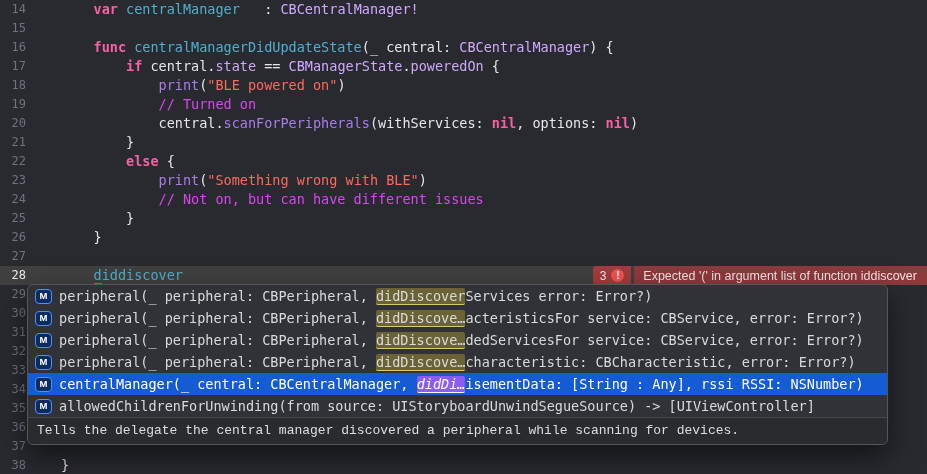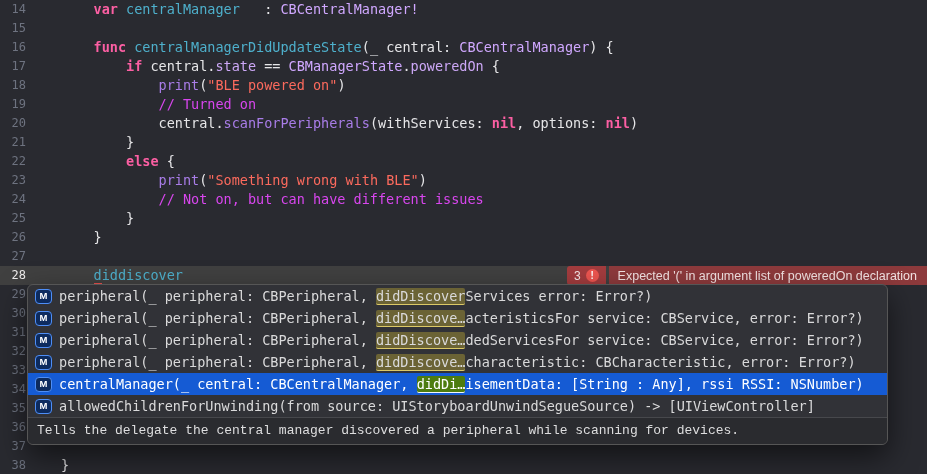--- a/index.html
+++ b/index.html
@@ -56,21 +56,21 @@
   .popup-row .m-ico{
     flex:0 0 17px;height:15px;border-radius:4px;background:#0d2b5e;
     border:1.5px solid #4e8ef7;box-sizing:border-box;color:#fff;
     font-family:"Liberation Sans",sans-serif;font-size:9.5px;font-weight:bold;
     display:flex;align-items:center;justify-content:center;line-height:12px;
   }
   .popup-row .match{
     background:#6b6335;border-bottom:1.5px solid #dcc967;border-radius:2px;
   }
   .popup-row.selected{background:#155bd4;color:#fff;}
-  .popup-row.selected .match{background:#4d7c0f;border-bottom-color:#f4f8ff;}
+  .popup-row.selected .match{background:#8b5cf6;border-bottom-color:#f4f8ff;font-style:italic;}
   .popup-desc{
     border-top:1px solid #47484c;background:#2a2b2f;color:#dededf;
     font-family:Liberation Mono, monospace;font-size:13px;
     padding:4px 9px 5px 9px;line-height:17px;
   }
 </style>
 </head>
 <body>
 
 <div class="editor">
@@ -101,21 +101,21 @@
       <div class="line"><span class="gutter">36</span><span class="code"></span></div>
       <div class="line"><span class="gutter">37</span><span class="code"></span></div>
       <div class="line"><span class="gutter">38</span><span class="code"><span class="tk-plain">}</span></span></div>
     </div>
 
   <div class="error-strip">
     <div class="error-badge">
       <span class="count">3</span>
       <span class="err-ico">!</span>
     </div>
-    <div class="error-msg">Expected '(' in argument list of poweredOn declaration</div>
+    <div class="error-msg">Expected '(' in argument list of function iddiscover</div>
   </div>
 
   <div class="popup">
     <div>
         <div class="popup-row"><span class="m-ico">M</span><span><span>peripheral(_ peripheral: CBPeripheral, </span><span class="match">didDiscover</span><span>Services error: Error?)</span></span></div>
         <div class="popup-row"><span class="m-ico">M</span><span><span>peripheral(_ peripheral: CBPeripheral, </span><span class="match">didDiscove…</span><span>acteristicsFor service: CBService, error: Error?)</span></span></div>
         <div class="popup-row"><span class="m-ico">M</span><span><span>peripheral(_ peripheral: CBPeripheral, </span><span class="match">didDiscove…</span><span>dedServicesFor service: CBService, error: Error?)</span></span></div>
         <div class="popup-row"><span class="m-ico">M</span><span><span>peripheral(_ peripheral: CBPeripheral, </span><span class="match">didDiscove…</span><span>characteristic: CBCharacteristic, error: Error?)</span></span></div>
         <div class="popup-row selected"><span class="m-ico">M</span><span><span>centralManager(_ central: CBCentralManager, </span><span class="match">didDi…</span><span>isementData: [String : Any], rssi RSSI: NSNumber)</span></span></div>
         <div class="popup-row"><span class="m-ico">M</span><span><span>allowedChildrenForUnwinding(from source: UIStoryboardUnwindSegueSource) -&gt; [UIViewController]</span><span></span></span></div>

